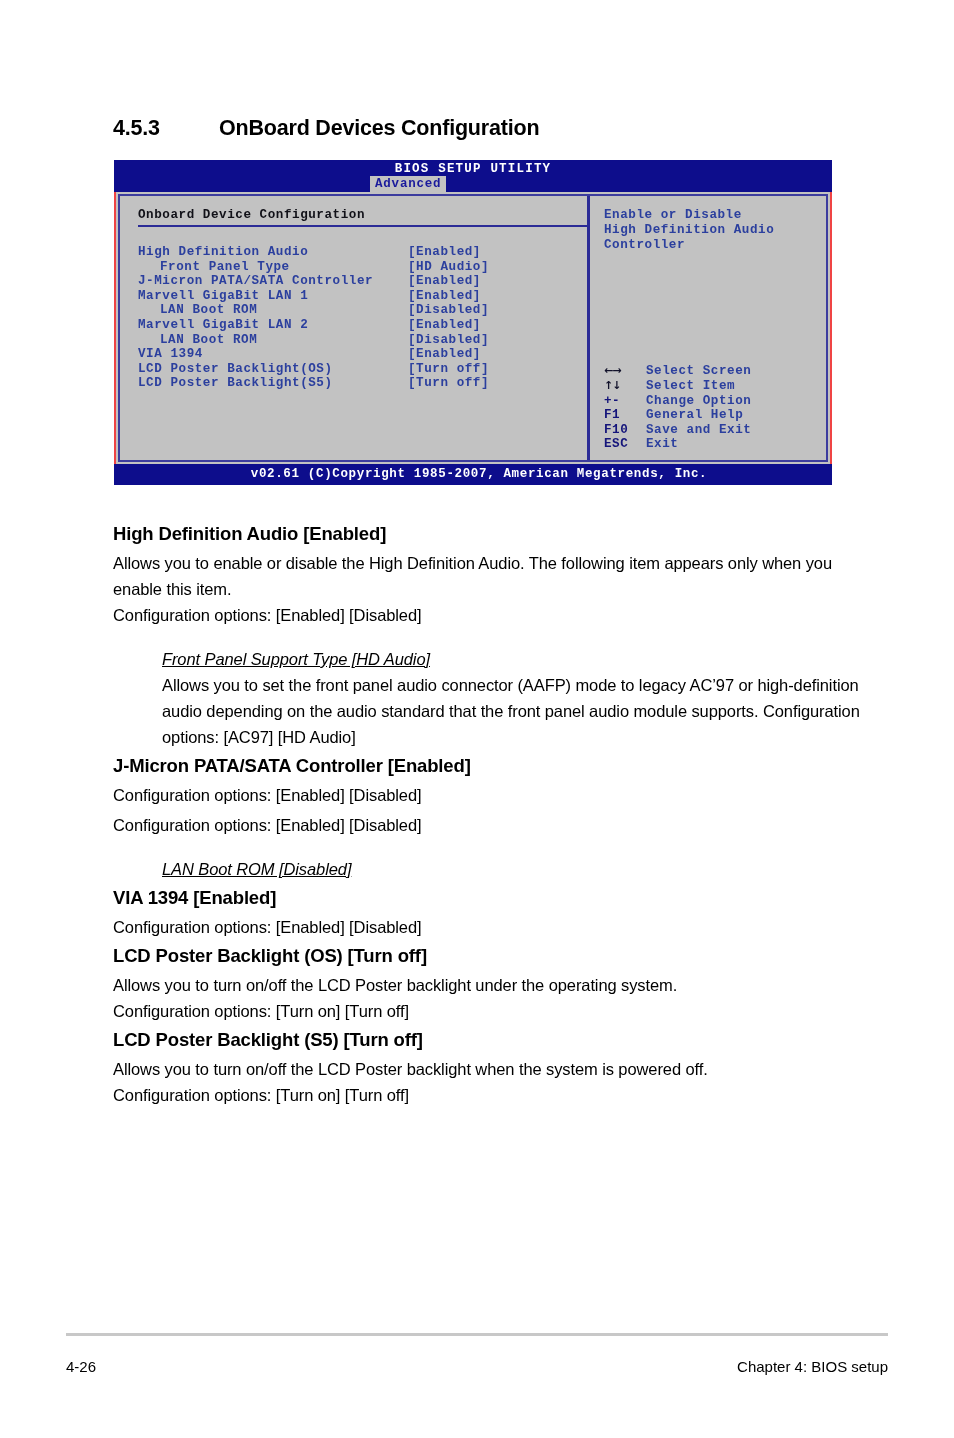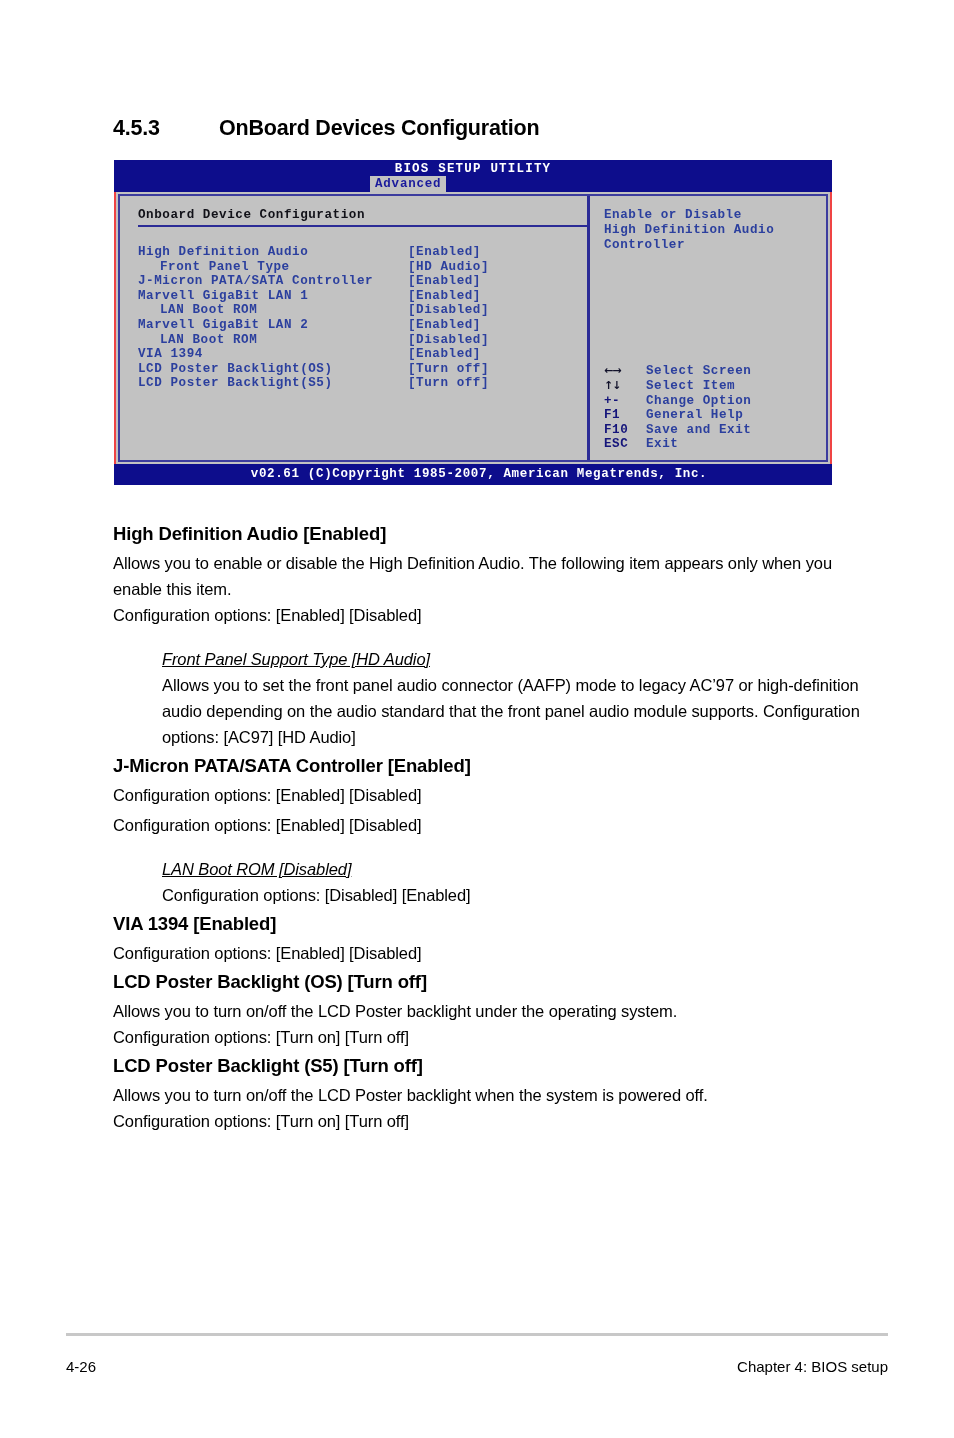--- a/index.html
+++ b/index.html
@@ -347,21 +347,20 @@
 
   <div class="blk gap">
     <h3 class="sub">J-Micron PATA/SATA Controller [Enabled]</h3>
     <p class="para">Configuration options: [Enabled] [Disabled]</p>
   </div>
 
   <div class="blk gap">
     <p class="para">Configuration options: [Enabled] [Disabled]</p>
     <div class="indent-blk">
       <div class="sub-title-ital">LAN Boot ROM [Disabled]</div>
-      <p class="para tight">Configuration options: [Disabled] [Enabled]</p>
     </div>
   </div>
 
   <div class="blk gap">
     <h3 class="sub">VIA 1394 [Enabled]</h3>
     <p class="para">Configuration options: [Enabled] [Disabled]</p>
   </div>
 
   <div class="blk gap">
     <h3 class="sub">LCD Poster Backlight (OS) [Turn off]</h3>

